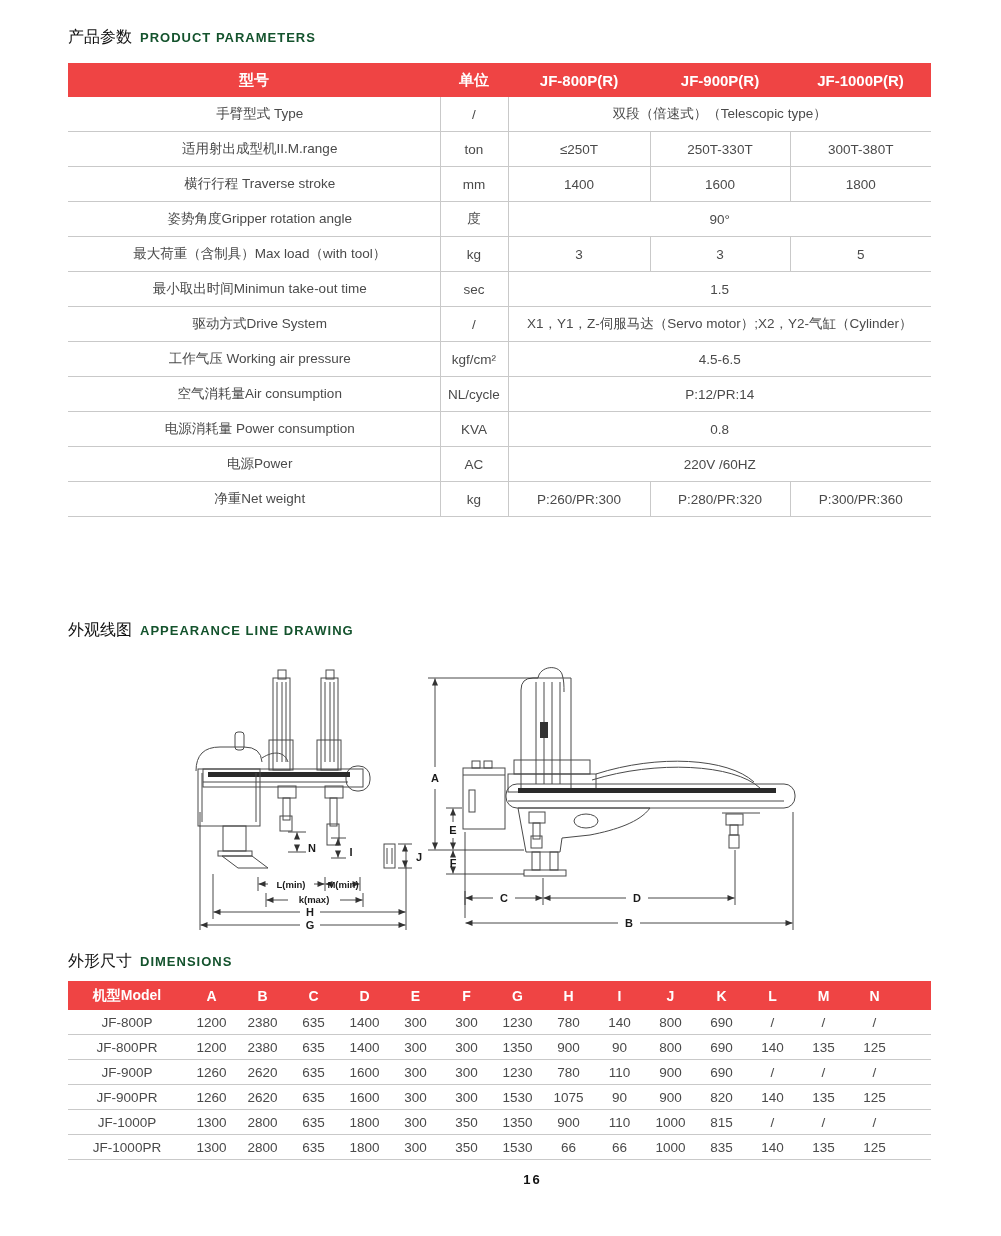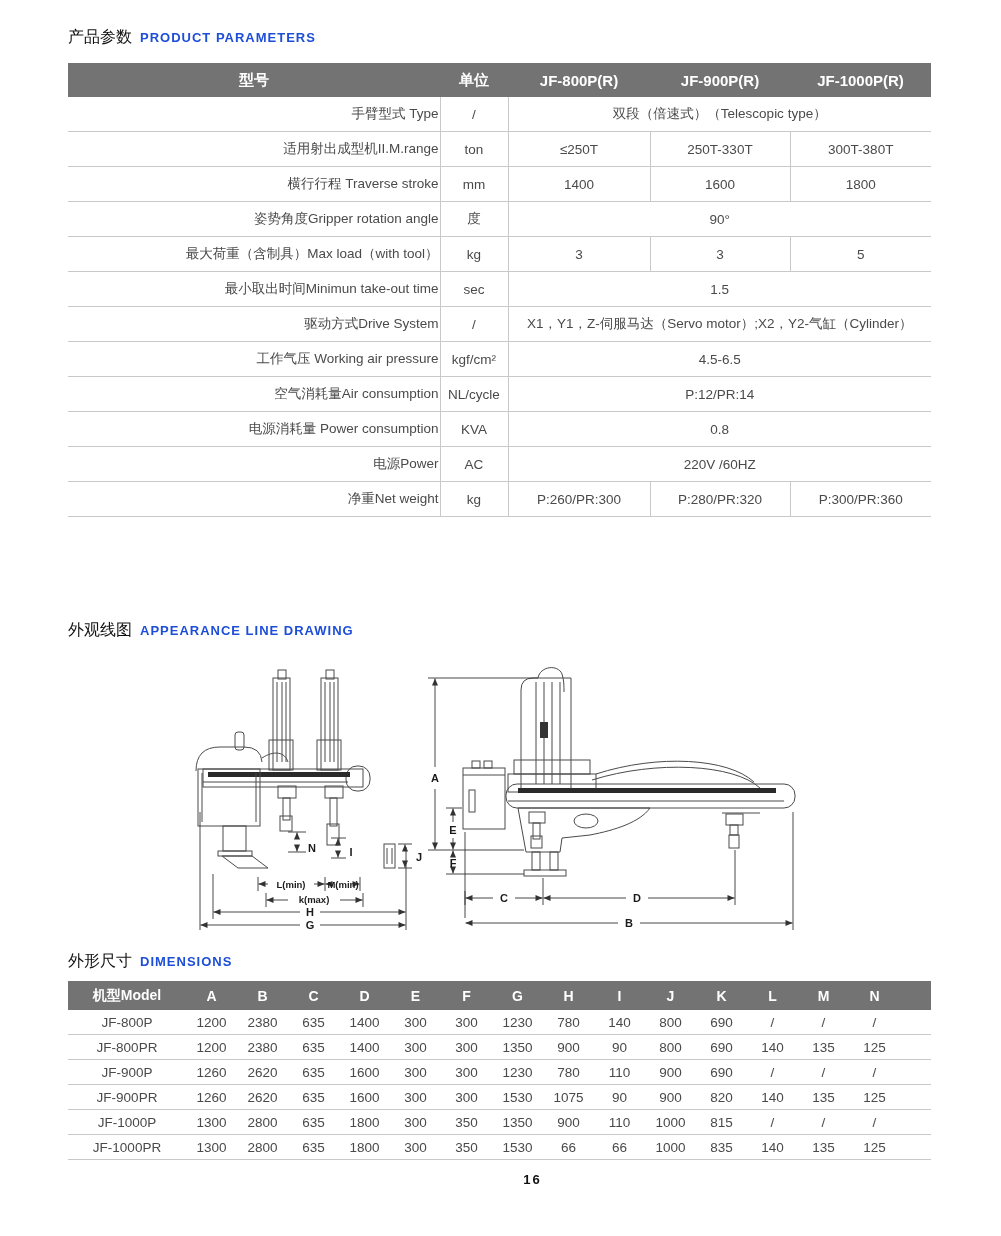--- a/index.html
+++ b/index.html
@@ -1,30 +1,30 @@
 <!DOCTYPE html>
 <html><head>
 <meta charset="utf-8">
 <style>
   html,body{margin:0;padding:0;background:#fff;}
   #page{position:relative;width:1001px;height:1236px;background:#fff;
         font-family:"Liberation Sans","DejaVu Sans",sans-serif;color:#222;overflow:hidden;}
   .sec-title{position:absolute;left:68px;white-space:nowrap;}
   .sec-title .zh{font-size:16px;font-weight:normal;color:#111;}
-  .sec-title .en{font-size:13px;font-weight:600;color:#1d4ed8;margin-left:8px;letter-spacing:1px;}
+  .sec-title .en{font-size:13px;font-weight:600;color:#14532d;margin-left:8px;letter-spacing:1px;}
   table{border-collapse:collapse;table-layout:fixed;position:absolute;left:68px;width:863px;}
   #params-table{top:63px;}
   #dims-table{top:981px;}
-  th{background:#737373;color:#fff;font-weight:bold;border:none;}
+  th{background:#ef4444;color:#fff;font-weight:bold;border:none;}
   #params-table th{height:32px;font-size:15px;}
   #dims-table th{height:27px;font-size:14px;}
   #params-table td{height:32px;font-size:13.5px;color:#4a4a4a;text-align:center;
       border-bottom:1px solid #c9c9c9;overflow:hidden;white-space:nowrap;}
   #params-table td + td{border-left:1px solid #c9c9c9;}
-  #params-table td.lbl{text-align:right;padding-left:13px;}
+  #params-table td.lbl{text-align:center;padding-left:13px;}
   #dims-table td{height:22px;font-size:13.5px;color:#4a4a4a;text-align:center;
       border-bottom:1px solid #c9c9c9;white-space:nowrap;}
   #page-num{position:absolute;left:0;top:1172px;width:100%;text-align:center;
       font-size:13px;font-weight:bold;color:#111;letter-spacing:2px;margin-left:32px;}
   #drawing-svg{position:absolute;left:188px;top:662px;}
   #drawing-svg text{font-family:"Liberation Sans","DejaVu Sans",sans-serif;}
 </style>
 </head>
 <body>
 

